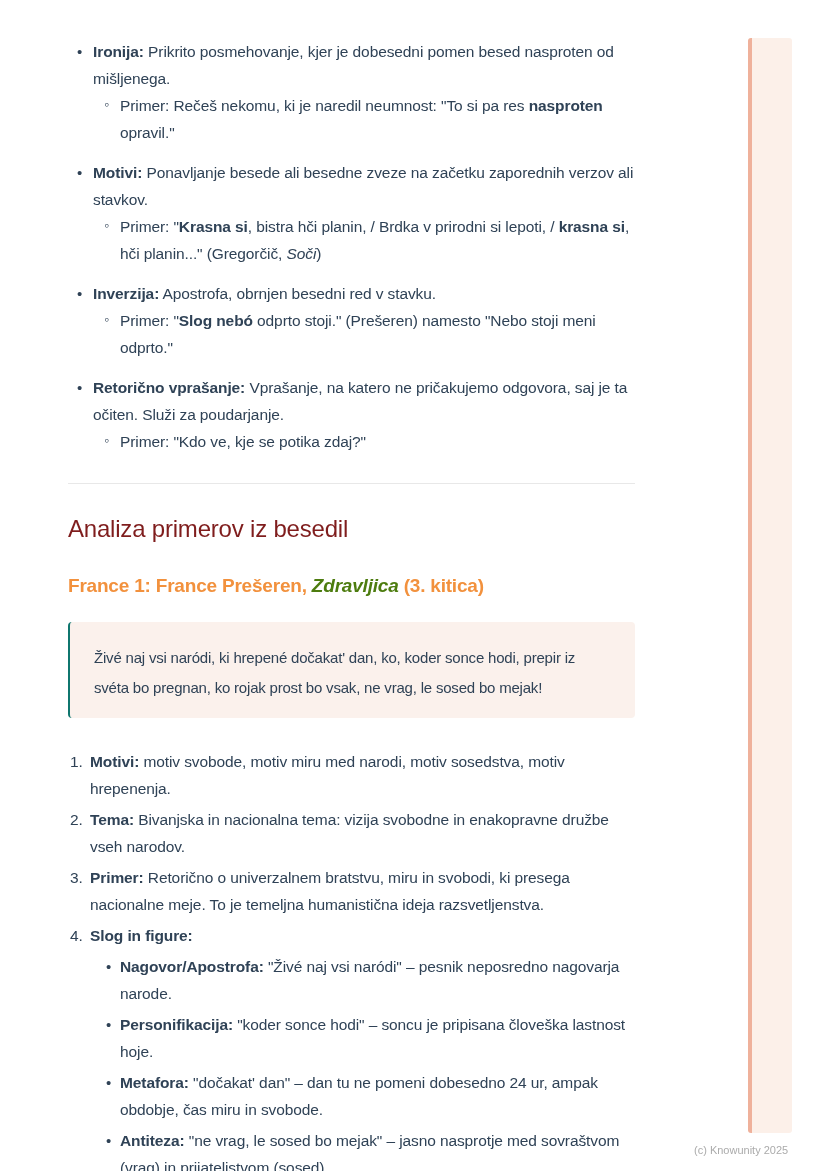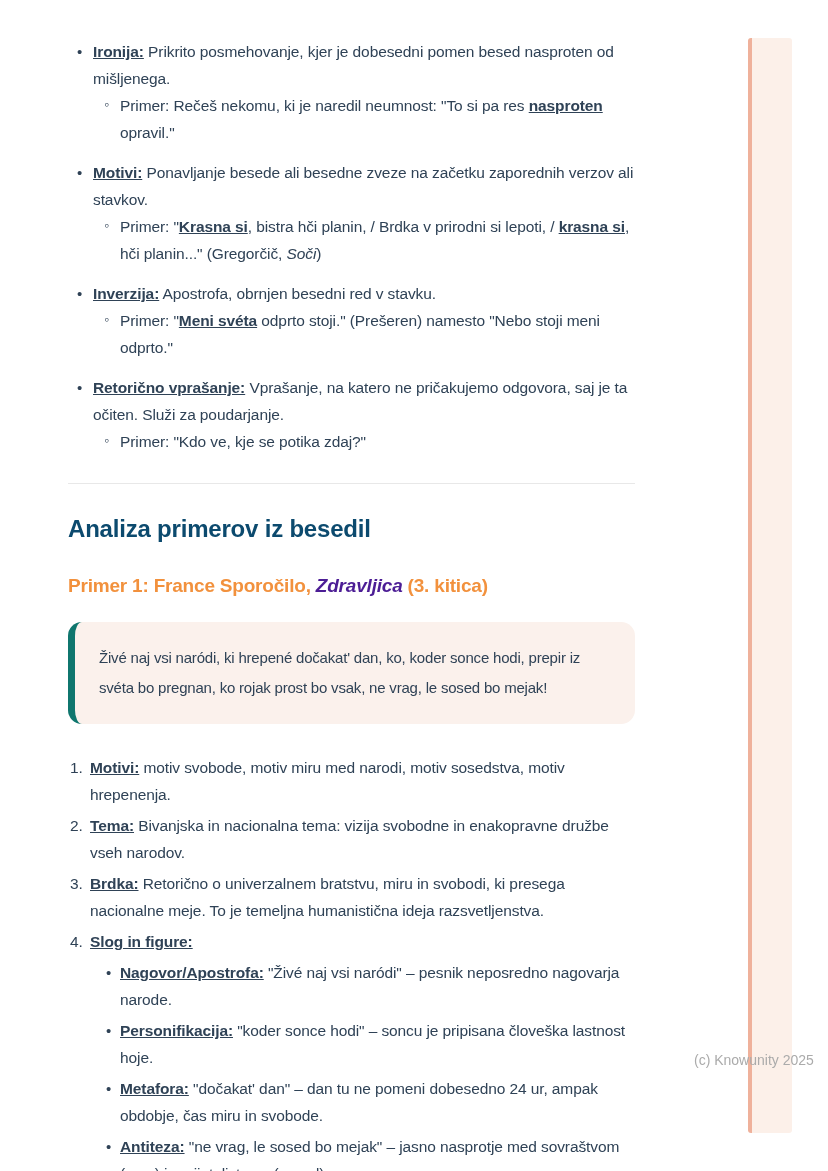--- a/index.html
+++ b/index.html
@@ -12,21 +12,21 @@
     overflow:hidden;
   }
   .doc{
     position:absolute;
     left:68px;top:38px;
     width:567px;
     font-size:15.5px;
     line-height:27px;
     letter-spacing:-0.1px;
   }
-  .b{font-weight:700;text-decoration:underline;}
+  .b{font-weight:700;}
   .i{font-style:italic;}
   .dark{color:#2F4256;}
 
   
   .g-list{margin:0;padding:0;list-style:none;}
   .g-item{position:relative;padding-left:25px;margin-bottom:13px;}
   .g-item > .marker{
     position:absolute;left:9px;top:0;
     font-size:15px;color:#2F4256;
   }
@@ -39,37 +39,37 @@
   .g-item .sub-item{margin-left:-25px;padding-left:52px;}
 
   .divider{
     border:none;border-top:1px solid #E8E8E8;
     margin:28px 0 0 0;
   }
 
   h2.section-heading{
     margin:30px 0 0 0;
     font-size:24px;line-height:30px;
-    color:#0c4a6e;font-weight:700;
+    color:#7f1d1d;font-weight:400;
     letter-spacing:-0.2px;
   }
   h3.sub-heading{
     margin:29px 0 0 0;
     font-size:19px;line-height:25px;
     color:#F2913D;font-weight:700;
     letter-spacing:-0.2px;
   }
-  h3.sub-heading .dark{color:#4c1d95;font-style:italic;}
+  h3.sub-heading .dark{color:#4d7c0f;font-style:italic;}
 
   .quote-block{
     margin:24px 0 0 0;
     background:#FBF1EC;
-    border-left:7px solid #0f766e;
-    border-radius:14px;
-    padding:21px 26px 21px 24px;
+    border-left:2px solid #0f766e;
+    border-radius:4px;
+    padding:21px 26px 15px 24px;
     font-size:15px;
     line-height:30px;
     letter-spacing:-0.2px;
   }
 
   
   .num-list{margin:30px 0 0 0;padding:0;}
   .num-item{position:relative;padding-left:22px;margin-bottom:4px;}
   .num-item > .num{
     position:absolute;left:2px;top:0;
@@ -86,61 +86,61 @@
     position:absolute;
     left:748px;top:38px;
     width:40px;height:1095px;
     background:#FCF0E9;
     border-left:4px solid #EFB19B;
     border-radius:3px;
     z-index:1;
   }
   .footer-copy{
     position:absolute;
-    left:694px;top:1052px;
-    font-size:14px;
+    left:694px;top:1144px;
+    font-size:11px;
     color:#ABABAB;
     z-index:2;
     white-space:nowrap;
   }
 </style>
 </head>
 <body>
 
 <div class="doc">
 
   <ul class="g-list">
       <li class="g-item"><span class="marker">•</span><span class="b">Ironija:</span><span> Prikrito posmehovanje, kjer je dobesedni pomen besed nasproten od mišljenega.</span><ul class="sub-list">
           <li class="sub-item"><span class="marker">◦</span><span>Primer: Rečeš nekomu, ki je naredil neumnost: "To si pa res </span><span class="b ">nasproten</span><span> opravil."</span></li>
         </ul></li>
       <li class="g-item"><span class="marker">•</span><span class="b">Motivi:</span><span> Ponavljanje besede ali besedne zveze na začetku zaporednih verzov ali stavkov.</span><ul class="sub-list">
           <li class="sub-item"><span class="marker">◦</span><span>Primer: "</span><span class="b ">Krasna si</span><span>, bistra hči planin, / Brdka v prirodni si lepoti, / </span><span class="b ">krasna si</span><span>, hči planin..." (Gregorčič, </span><span class="i ">Soči</span><span>)</span></li>
         </ul></li>
       <li class="g-item"><span class="marker">•</span><span class="b">Inverzija:</span><span> Apostrofa, obrnjen besedni red v stavku.</span><ul class="sub-list">
-          <li class="sub-item"><span class="marker">◦</span><span>Primer: "</span><span class="b ">Meni svéta</span><span> odprto stoji." (Prešeren) namesto "Nebo stoji meni odprto."</span></li>
+          <li class="sub-item"><span class="marker">◦</span><span>Primer: "</span><span class="b ">Slog nebó</span><span> odprto stoji." (Prešeren) namesto "Nebo stoji meni odprto."</span></li>
         </ul></li>
       <li class="g-item"><span class="marker">•</span><span class="b">Retorično vprašanje:</span><span> Vprašanje, na katero ne pričakujemo odgovora, saj je ta očiten. Služi za poudarjanje.</span><ul class="sub-list">
           <li class="sub-item"><span class="marker">◦</span><span>Primer: "Kdo ve, kje se potika zdaj?"</span></li>
         </ul></li>
     </ul>
 
   <hr class="divider">
 
   <h2 class="section-heading">Analiza primerov iz besedil</h2>
 
-  <h3 class="sub-heading"><span>Primer 1: France Sporočilo, </span><span class="i dark">Zdravljica</span><span> (3. kitica)</span></h3>
+  <h3 class="sub-heading"><span>France 1: France Prešeren, </span><span class="i dark">Zdravljica</span><span> (3. kitica)</span></h3>
 
   <div class="quote-block">
     <span>Živé naj vsi naródi, ki hrepené dočakat' dan, ko, koder sonce hodi, prepir iz svéta bo pregnan, ko rojak prost bo vsak, ne vrag, le sosed bo mejak!</span>
   </div>
 
   <div class="num-list">
       <div class="num-item"><span class="num">1.</span><span class="b">Motivi:</span><span> motiv svobode, motiv miru med narodi, motiv sosedstva, motiv hrepenenja.</span></div>
       <div class="num-item"><span class="num">2.</span><span class="b">Tema:</span><span> Bivanjska in nacionalna tema: vizija svobodne in enakopravne družbe vseh narodov.</span></div>
-      <div class="num-item"><span class="num">3.</span><span class="b">Brdka:</span><span> Retorično o univerzalnem bratstvu, miru in svobodi, ki presega nacionalne meje. To je temeljna humanistična ideja razsvetljenstva.</span></div>
+      <div class="num-item"><span class="num">3.</span><span class="b">Primer:</span><span> Retorično o univerzalnem bratstvu, miru in svobodi, ki presega nacionalne meje. To je temeljna humanistična ideja razsvetljenstva.</span></div>
       <div class="num-item"><span class="num">4.</span><span class="b">Slog in figure:</span><span></span><ul class="fig-list">
           <li class="fig-item"><span class="marker">•</span><span class="b">Nagovor/Apostrofa:</span><span> "Živé naj vsi naródi" – pesnik neposredno nagovarja narode.</span></li>
           <li class="fig-item"><span class="marker">•</span><span class="b">Personifikacija:</span><span> "koder sonce hodi" – soncu je pripisana človeška lastnost hoje.</span></li>
           <li class="fig-item"><span class="marker">•</span><span class="b">Metafora:</span><span> "dočakat' dan" – dan tu ne pomeni dobesedno 24 ur, ampak obdobje, čas miru in svobode.</span></li>
           <li class="fig-item"><span class="marker">•</span><span class="b">Antiteza:</span><span> "ne vrag, le sosed bo mejak" – jasno nasprotje med sovraštvom (vrag) in prijateljstvom (sosed).</span></li>
         </ul></div>
     </div>
 
 </div>
 

